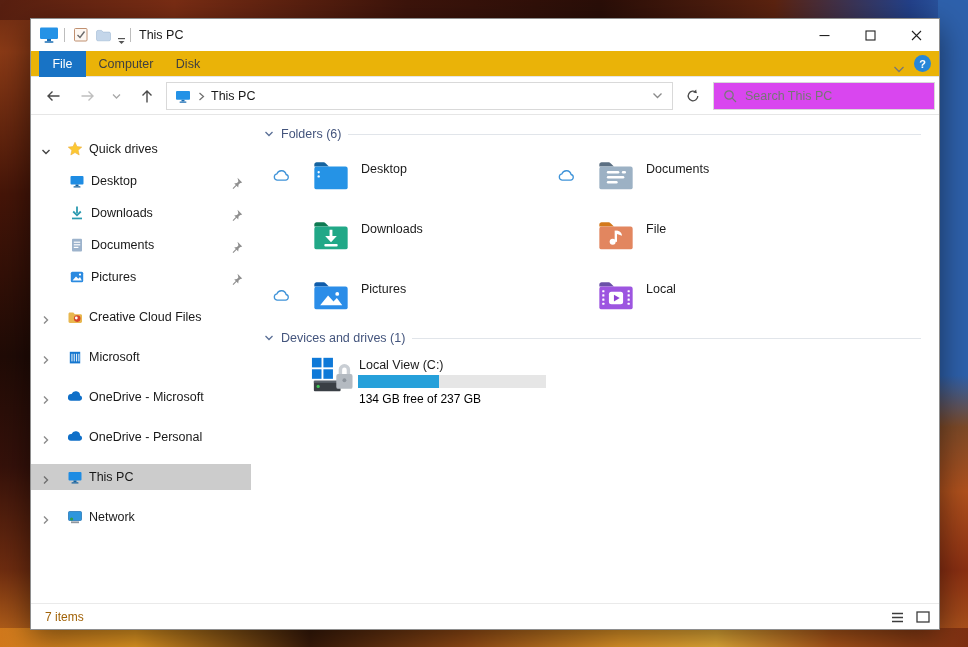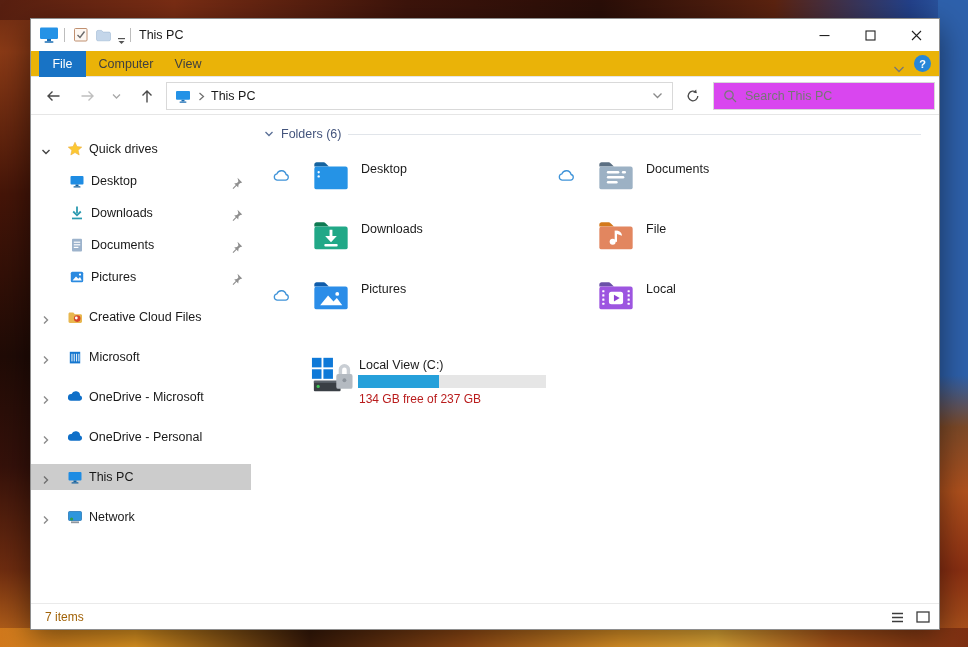--- a/index.html
+++ b/index.html
@@ -63,21 +63,21 @@
   
   .group-header { position:absolute; display:flex; align-items:center; gap:7px; }
   .group-label { font-size:12.5px; color:#44557d; white-space:nowrap; }
   .group-line { height:1px; background:#e1e5ea; }
   .tile { position:absolute; display:flex; gap:10px; cursor:default; }
   .tile-label { font-size:12.5px; color:#1b1b1b; margin-top:6px; white-space:nowrap; }
   .cloud-badge { position:absolute; }
   .disk-label { position:absolute; font-size:12.5px; color:#1b1b1b; white-space:nowrap; }
   .disk-bar { position:absolute; width:188px; height:13px; background:#e6e6e6; }
   .disk-bar-fill { height:100%; background:#26a0da; }
-  .disk-free { position:absolute; font-size:12px; color:#b91c1c; white-space:nowrap; }
+  .disk-free { position:absolute; font-size:12px; color:#000000; white-space:nowrap; }
 
   
   .statusbar { position:absolute; left:0; bottom:0; width:100%; height:26px; background:#fff; border-top:1px solid #eaeaea; }
   .status-count { position:absolute; left:14px; top:6px; font-size:12px; color:#a16207; }
   .view-btn { position:absolute; top:6px; width:16px; height:14px; display:flex; align-items:center; justify-content:center; }
 </style>
 </head>
 <body>
 
 <div class="wp wp-left"></div>
@@ -129,21 +129,21 @@
     <div class="caption-btn" style="right:0">
       <svg width="11" height="11" viewBox="0 0 11 11">
           <path d="M1 1 L10 10 M10 1 L1 10" stroke="#222" stroke-width="1.1"></path>
         </svg>
     </div>
   </div>
 
   <div class="tabrow">
     <div class="rtab active" style="left:8px;width:47px">File</div>
     <div class="rtab" style="left:60px;width:70px">Computer</div>
-    <div class="rtab" style="left:132px;width:50px">View</div>
+    <div class="rtab" style="left:132px;width:50px">Disk</div>
     <span class="abs" style="right:34px;top:9px">
       <svg width="12" height="9" viewBox="0 0 12 9">
           <path d="M1.5 2 L6 6.5 L10.5 2" stroke="#777" stroke-width="1.3" fill="none"></path>
         </svg>
     </span>
     <div class="help-circle" style="right:8px">?</div>
   </div>
 
   <div class="navband">
     <div class="navbtn" style="left:8px;width:28px">
@@ -420,20 +420,27 @@
             <rect x="37.9" y="17" width="2.6" height="2.6" rx=".6" fill="#fff"></rect>
             <rect x="37.9" y="22" width="2.6" height="2.6" rx=".6" fill="#fff"></rect>
             <rect x="37.9" y="27" width="2.6" height="2.6" rx=".6" fill="#fff"></rect>
             <rect x="37.9" y="32" width="2.6" height="2.6" rx=".6" fill="#fff"></rect>
             <rect x="15.5" y="19" width="17" height="15" rx="3" fill="#fff"></rect>
             <path d="M21.5 22.5 L28.5 26.5 L21.5 30.5 Z" fill="#8f43d4"></path>
           </svg></span>
       <span class="tile-label">Local</span>
     </div>
 
+    <div class="group-header" style="left:233px;top:216px;width:667px">
+      <svg width="10" height="10" viewBox="0 0 10 10">
+          <path d="M1.5 3 L5 6.5 L8.5 3" stroke="#5a6f96" stroke-width="1.3" fill="none"></path>
+        </svg>
+      <span class="group-label">Devices and drives (1)</span>
+      <span class="group-line" style="flex:1;margin-right:10px"></span>
+    </div>
 
     <div class="abs" style="left:278px;top:239px">
       <span><svg width="46" height="42" viewBox="0 0 48 44">
             <rect x="3" y="4" width="10" height="10" fill="#0e79d8"></rect>
             <rect x="15" y="4" width="10" height="10" fill="#0e79d8"></rect>
             <rect x="3" y="16" width="10" height="10" fill="#0e79d8"></rect>
             <rect x="15" y="16" width="10" height="10" fill="#0e79d8"></rect>
             <rect x="5" y="28" width="28" height="11" rx="1" fill="#3a3f45"></rect>
             <rect x="5" y="28" width="28" height="2.2" fill="#5c636b"></rect>
             <circle cx="9.5" cy="34" r="1.7" fill="#3fc553"></circle>

